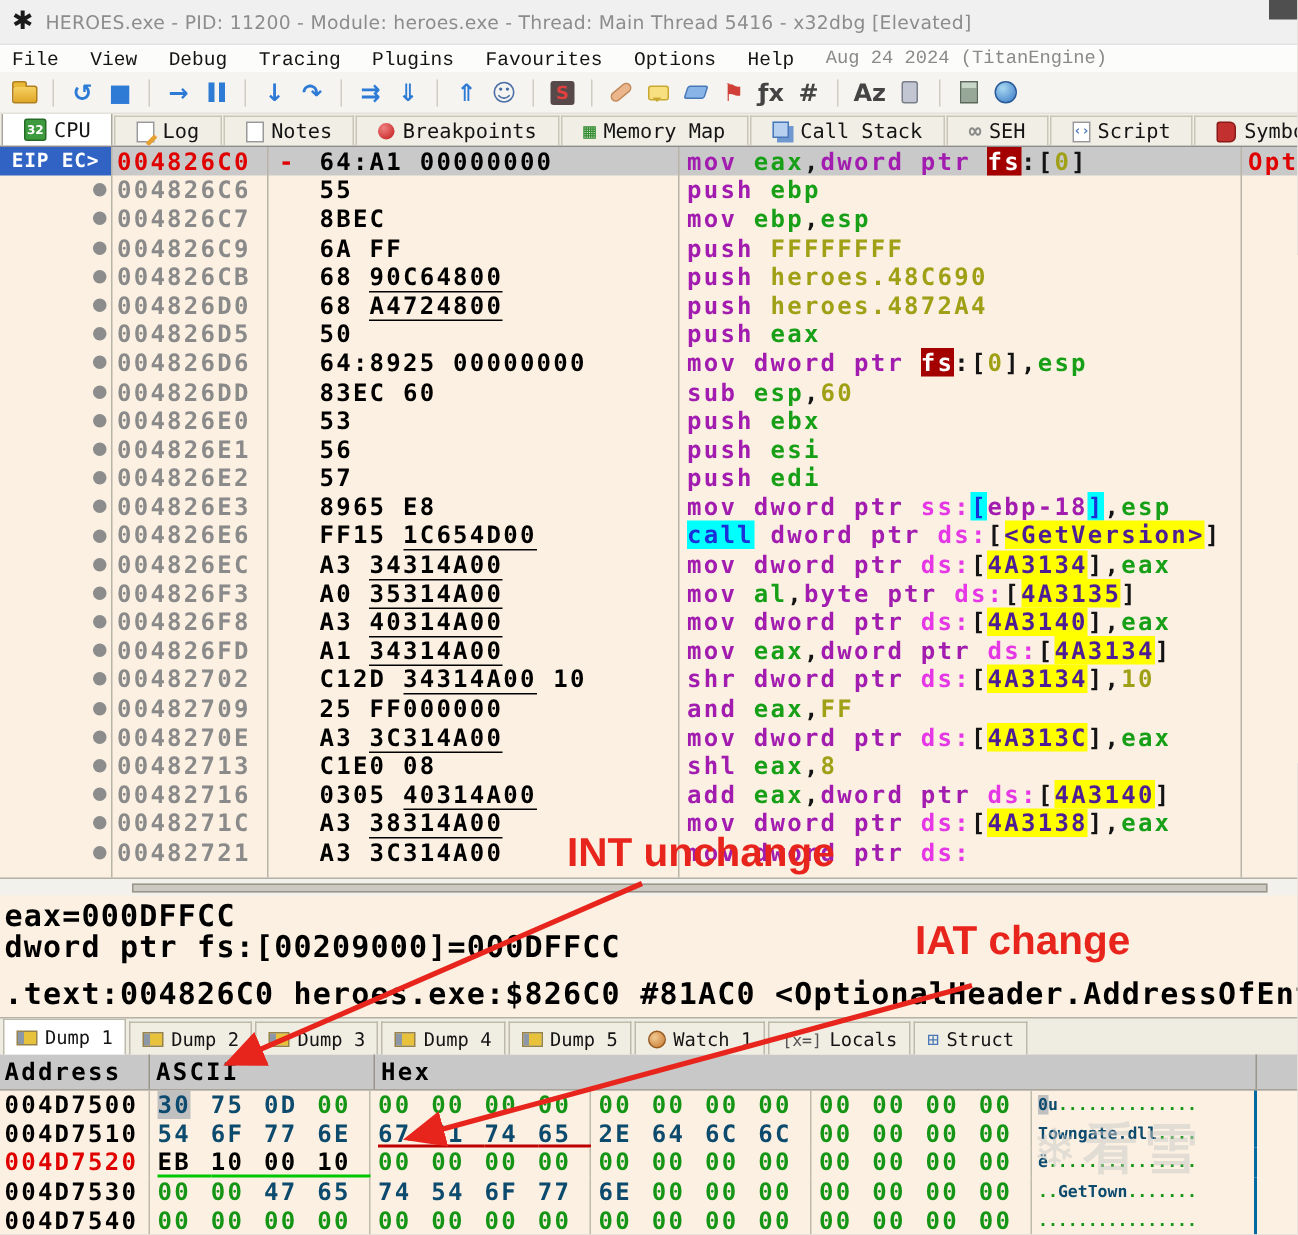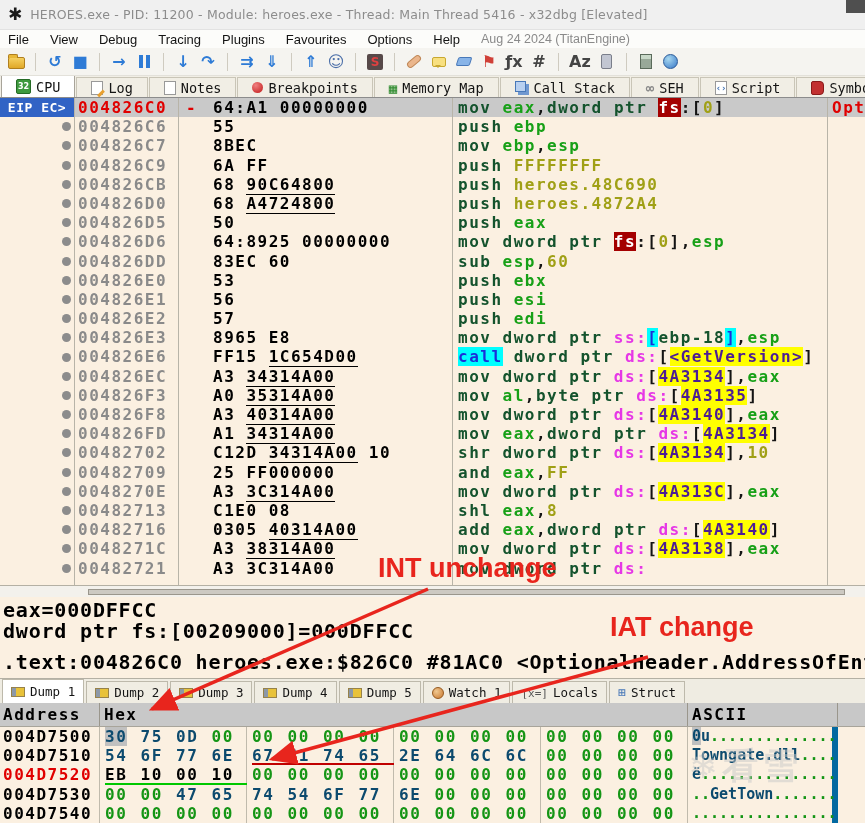--- a/index.html
+++ b/index.html
@@ -7,21 +7,21 @@
   html,body{background:#D8D8D8}
   .app{position:relative;width:865px;height:823px;background:#FBF0E1;overflow:hidden;
        font-family:"DejaVu Sans",sans-serif;cursor:default}
   
   .titlebar{height:30px;background:#F0F0F0;display:flex;align-items:center;padding-left:8px;border-bottom:1px solid #E2E2E2}
   .bug{font-size:17px;color:#1A1A1A;margin-right:8px;line-height:1}
   .title-text{font-size:12.5px;color:#8C8C8C;letter-spacing:.2px}
   .corner-box{position:absolute;top:0;right:0;width:19px;height:13px;background:#4F4F4F}
   
   .menubar{height:18px;background:#FCFCFA;display:flex;align-items:center;padding-left:8px;
-           font-family:Liberation Sans, sans-serif;font-size:13px}
+           font-family:Liberation Mono, monospace;font-size:13px}
   .menu-item{margin-right:21px;color:#141414}
   .build-info{color:#8A8A8A;font-size:12.5px}
   
   .toolbar{height:28px;background:#F5F4F0;display:flex;align-items:center;gap:7px;padding-left:7px;border-bottom:1px solid #E3E1DA}
   .tbtn{display:flex;align-items:center;justify-content:center;min-width:18px;height:20px;
         font-family:"DejaVu Sans",sans-serif;font-size:16px;font-weight:bold;line-height:1}
   .tsep{width:1px;height:18px;background:#CFCBC0;margin:0 3px}
   .s-folder{width:17px;height:12px;background:linear-gradient(#F5D060,#E0A828);border:1px solid #B07F1E;border-radius:2px;position:relative;margin-top:2px}
   .s-folder::before{content:"";position:absolute;top:-4px;left:-1px;width:8px;height:3px;background:#E8B838;border:1px solid #B07F1E;border-bottom:none;border-radius:2px 2px 0 0}
   .s-pause{width:11px;height:13px;border-left:4px solid #2E7BD6;border-right:4px solid #2E7BD6}
@@ -65,21 +65,21 @@
   .dcontent{display:flex;flex:1}
   .dcontent.eip{background:#C9C9C9}
   .daddr{width:104px;flex:0 0 104px;padding-left:4px;color:#8A8A8A}
   .dcontent.eip .daddr{color:#E00000}
   .dbytes{width:274px;flex:0 0 274px;padding-left:35px;color:#000;position:relative}
   .dcontent.eip .dbytes::before{content:"-";position:absolute;left:8px;top:0;color:#E00000}
   .dinstr{width:375px;flex:0 0 375px;padding-left:6px}
   .dcmt{flex:1;padding-left:5px;overflow:hidden}
   .dcontent.eip .dcmt{color:#E00000}
   .u{border-bottom:1.5px solid #000}
-  .t-m{color:#14532d}.t-r{color:#17A017}.t-n{color:#A0A016}.t-g{color:#E637E6}
+  .t-m{color:#a21caf}.t-r{color:#17A017}.t-n{color:#A0A016}.t-g{color:#E637E6}
   .t-f{background:#A40000;color:#FFF}.t-y{background:#FFFF00;color:#4c1d95}
   .t-c{background:#00FFFF;color:#1B2FD9}.t-p{color:#141414}
   .hscroll{position:relative;height:12px;background:#F3F1EC;border-top:1px solid #B4B0A4}
   .hthumb{position:absolute;left:88px;right:20px;top:3px;height:6px;background:#CCC9C2;border:1px solid #9A968C}
   
   .inforegion{height:81px;padding:3px 0 0 3px;font-family:"DejaVu Sans Mono",monospace;
               font-size:20px;font-weight:bold;letter-spacing:.8px;color:#000}
   .infoline{height:21px;line-height:21px;white-space:pre}
   .statusline{margin-top:10px;height:21px;line-height:21px;white-space:pre}
   
@@ -100,21 +100,21 @@
   .hh-hex{width:588px;flex:0 0 588px;padding-left:4px}
   .hh-ascii{width:150px;flex:0 0 150px;padding-left:4px}
   .hh-fill{flex:1}
   .hrow{display:flex;height:19.2px;line-height:19.2px}
   .haddr{width:100px;flex:0 0 100px;padding-left:3px;color:#000;border-right:1px solid #C0BAAC}
   .haddr.red{color:#E00000}
   .hgroup{width:147px;flex:0 0 147px;display:flex;padding-left:5px;border-right:1px solid #C0BAAC}
   .hb{width:35.5px;flex:0 0 35.5px}
   .hb.ug{border-bottom:2px solid #00C800}
   .hb.ur{border-bottom:2px solid #C00000}
-  .hascii{width:150px;flex:0 0 150px;padding-left:4px;border-right:6px solid #0369a1;white-space:pre;letter-spacing:0;font-size:15px}
+  .hascii{width:150px;flex:0 0 150px;padding-left:4px;border-right:2px solid #0369a1;white-space:pre;letter-spacing:0;font-size:11px}
   .hfill{flex:1}
   .h-z{color:#159515}.h-x{color:#0c4a6e}.h-k{color:#000}
   .sel{background:#C0C0C0}
   
   .anno{position:absolute;font-family:"Liberation Sans","DejaVu Sans",sans-serif;font-weight:bold;
         font-size:27px;color:#E8251D;z-index:60;white-space:nowrap}
   #anno-int{left:378px;top:553px}
   #anno-iat{left:610px;top:612px}
   .arrows{position:absolute;left:0;top:0;z-index:55;pointer-events:none}
   .watermark{position:absolute;left:688px;top:742px;width:175px;font-size:36px;font-weight:bold;
@@ -301,22 +301,22 @@
       </div>
       <div class="dtab">
         <span class="ticon i-struct"></span>
         <span>Struct</span>
       </div>
     </div>
 
   <div class="hexview">
     <div class="hhead">
       <div class="hh hh-addr">Address</div>
+      <div class="hh hh-ascii">ASCII</div>
       <div class="hh hh-hex">Hex</div>
-      <div class="hh hh-ascii">ASCII</div>
       <div class="hh-fill"></div>
     </div>
     <div id="hexrows">
         <div class="hrow">
           <div class="haddr">004D7500</div>
           <div class="hgroup">
             <span class="hb h-x"><span class="sel">30</span></span>
             <span class="hb h-x"><span>75</span></span>
             <span class="hb h-x"><span>0D</span></span>
             <span class="hb h-z"><span>00</span></span>

